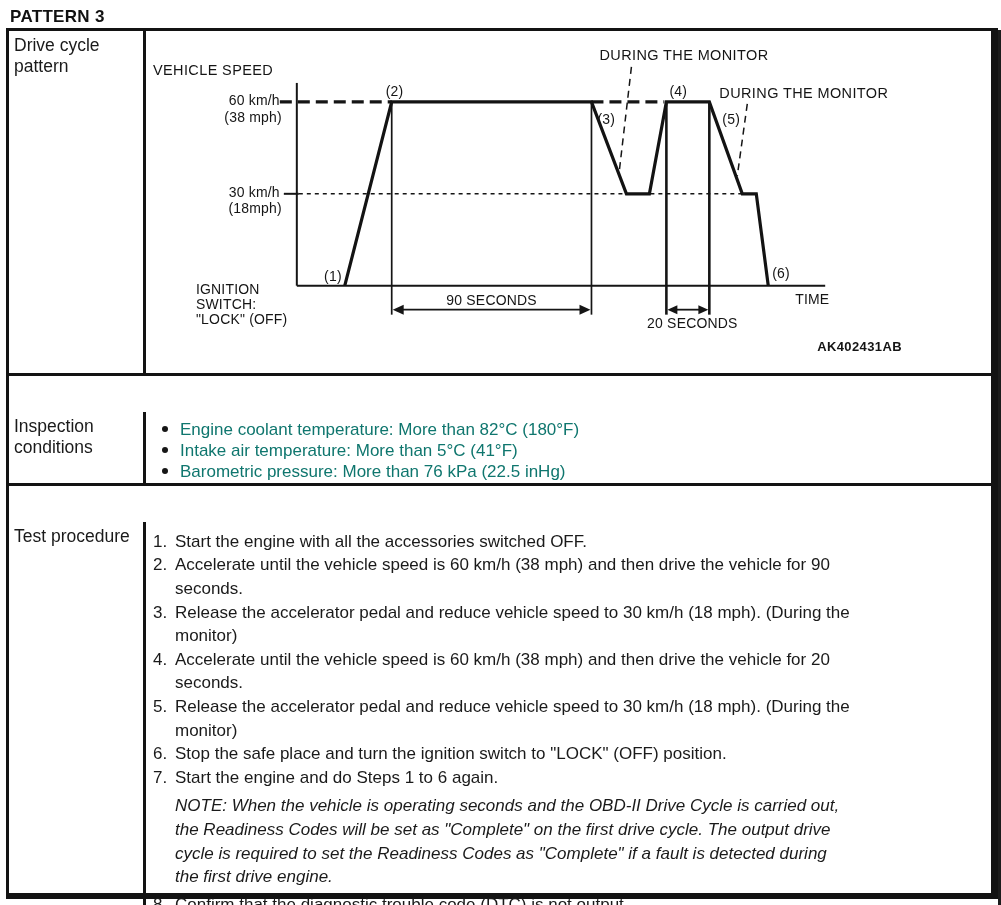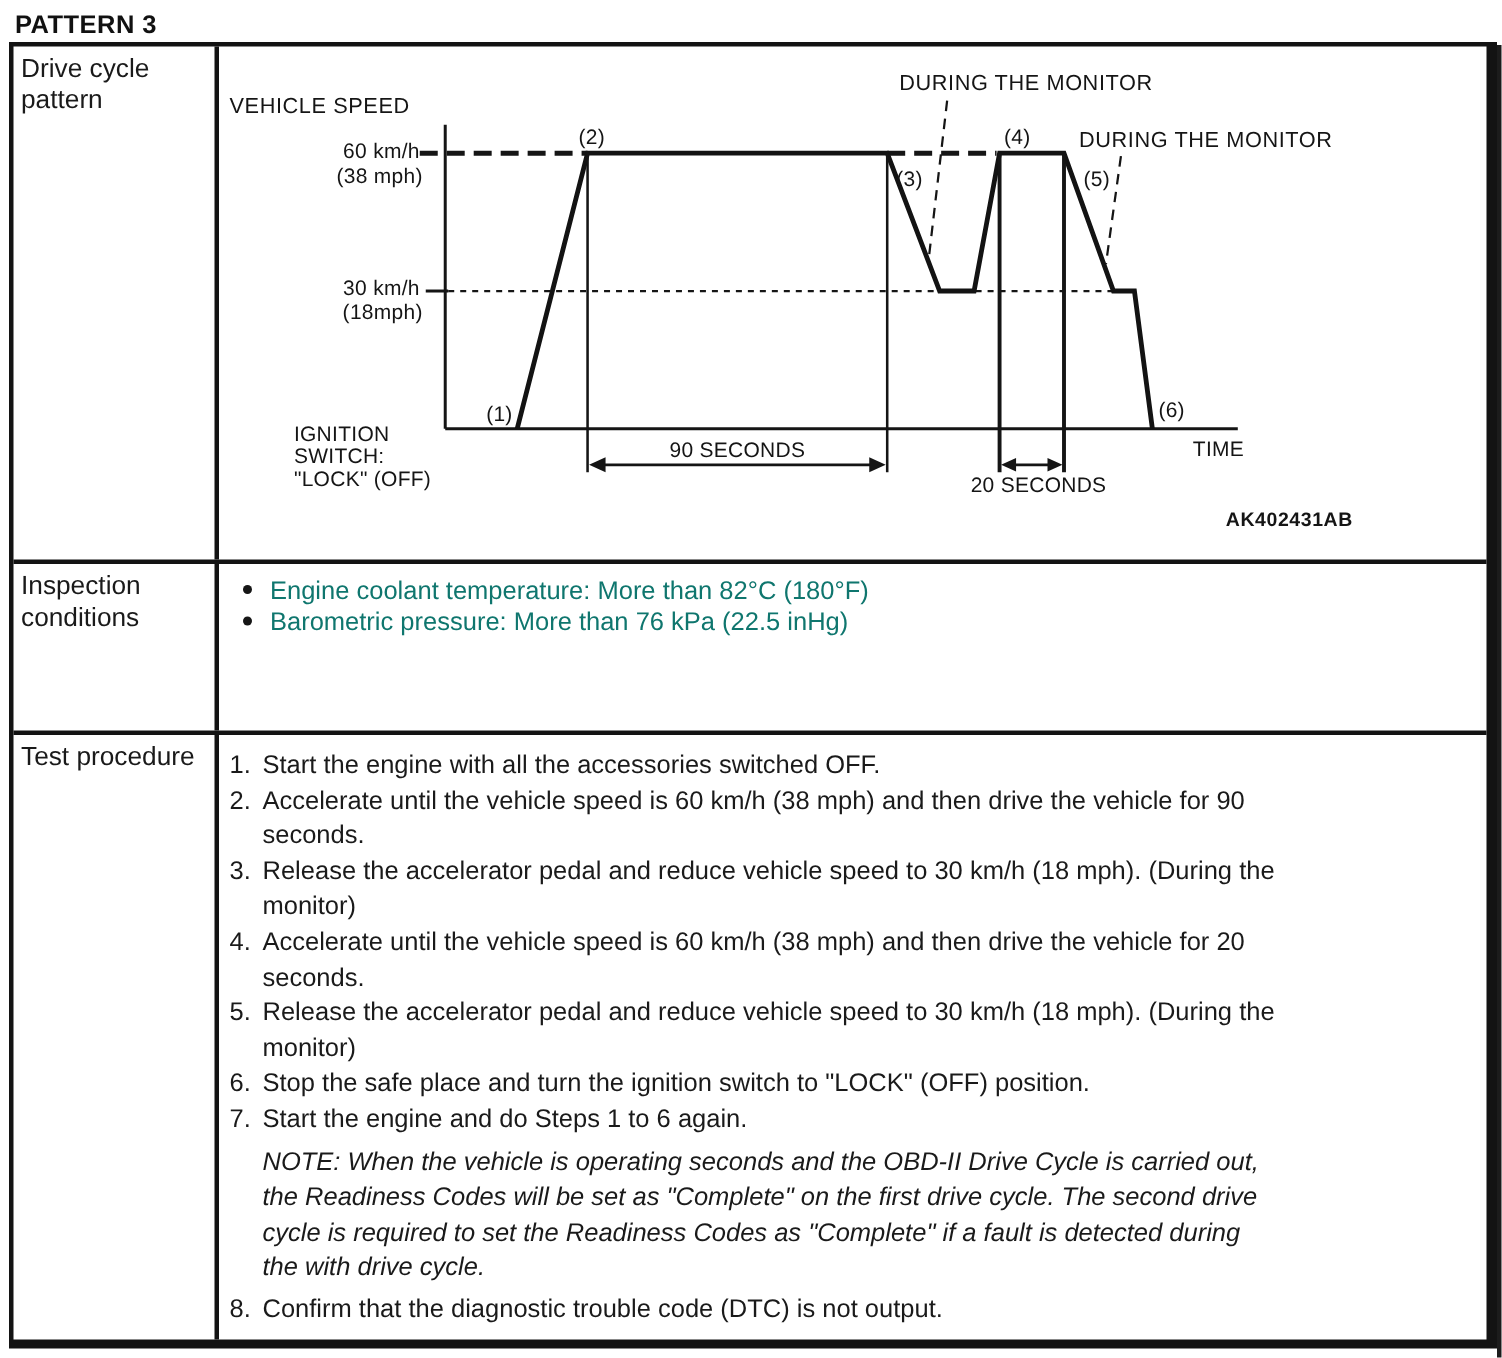--- a/index.html
+++ b/index.html
@@ -10,21 +10,21 @@
   }
   .page-title{
     position:absolute;left:10px;top:7px;font-size:17px;font-weight:bold;
     letter-spacing:.3px;color:#111;
   }
   .tbl{
     position:absolute;left:6px;top:28px;width:992px;height:871px;
     box-sizing:border-box;
     border-top:3px solid #131313;border-left:3px solid #131313;
     border-right:7px solid #131313;border-bottom:6px solid #131313;
-    display:flex;flex-direction:column;background:#fff;
+    display:flex;flex-direction:column;background:#fff;gap:36px;
   }
   .row{display:flex;box-sizing:border-box;}
   .row-divided{border-bottom:3px solid #131313;}
   .row1{height:345px;}
   .row2{height:114px;}
   .row3{flex:1;}
   .cell{box-sizing:border-box;}
   .label-cell{
     width:137px;border-right:3px solid #131313;
     padding:4px 4px 0 5px;font-size:17.5px;line-height:21px;color:#1a1a1a;
@@ -106,20 +106,21 @@
         <text x="672" y="320" class="code">AK402431AB</text>
       </svg>
     </div>
   </div>
 
   <div class="row row2 row-divided">
     <div class="cell label-cell">Inspection conditions</div>
     <div class="cell content-cell">
       <div class="bullets">
         <div class="bullet-item"><span class="dot"></span><span>Engine coolant temperature: More than 82°C (180°F)</span></div>
+        <div class="bullet-item"><span class="dot"></span><span>Intake air temperature: More than 5°C (41°F)</span></div>
         <div class="bullet-item"><span class="dot"></span><span>Barometric pressure: More than 76 kPa (22.5 inHg)</span></div>
       </div>
     </div>
   </div>
 
   <div class="row row3">
     <div class="cell label-cell">Test procedure</div>
     <div class="cell content-cell">
       <div class="steps">
         <div class="step">
@@ -149,23 +150,23 @@
         <div class="step">
           <span class="num">6.</span>
           <span class="ln">Stop the safe place and turn the ignition switch to "LOCK" (OFF) position.</span>
         </div>
         <div class="step">
           <span class="num">7.</span>
           <span class="ln">Start the engine and do Steps 1 to 6 again.</span>
         </div>
         <div class="note">
           <span class="ln">NOTE: When the vehicle is operating seconds and the OBD-II Drive Cycle is carried out,</span>
-          <span class="ln">the Readiness Codes will be set as "Complete" on the first drive cycle. The second drive</span>
+          <span class="ln">the Readiness Codes will be set as "Complete" on the first drive cycle. The output drive</span>
           <span class="ln">cycle is required to set the Readiness Codes as "Complete" if a fault is detected during</span>
-          <span class="ln">the with drive cycle.</span>
+          <span class="ln">the first drive engine.</span>
         </div>
         <div class="step">
           <span class="num">8.</span>
           <span class="ln">Confirm that the diagnostic trouble code (DTC) is not output.</span>
         </div>
       </div>
     </div>
   </div>
 
 </div>

